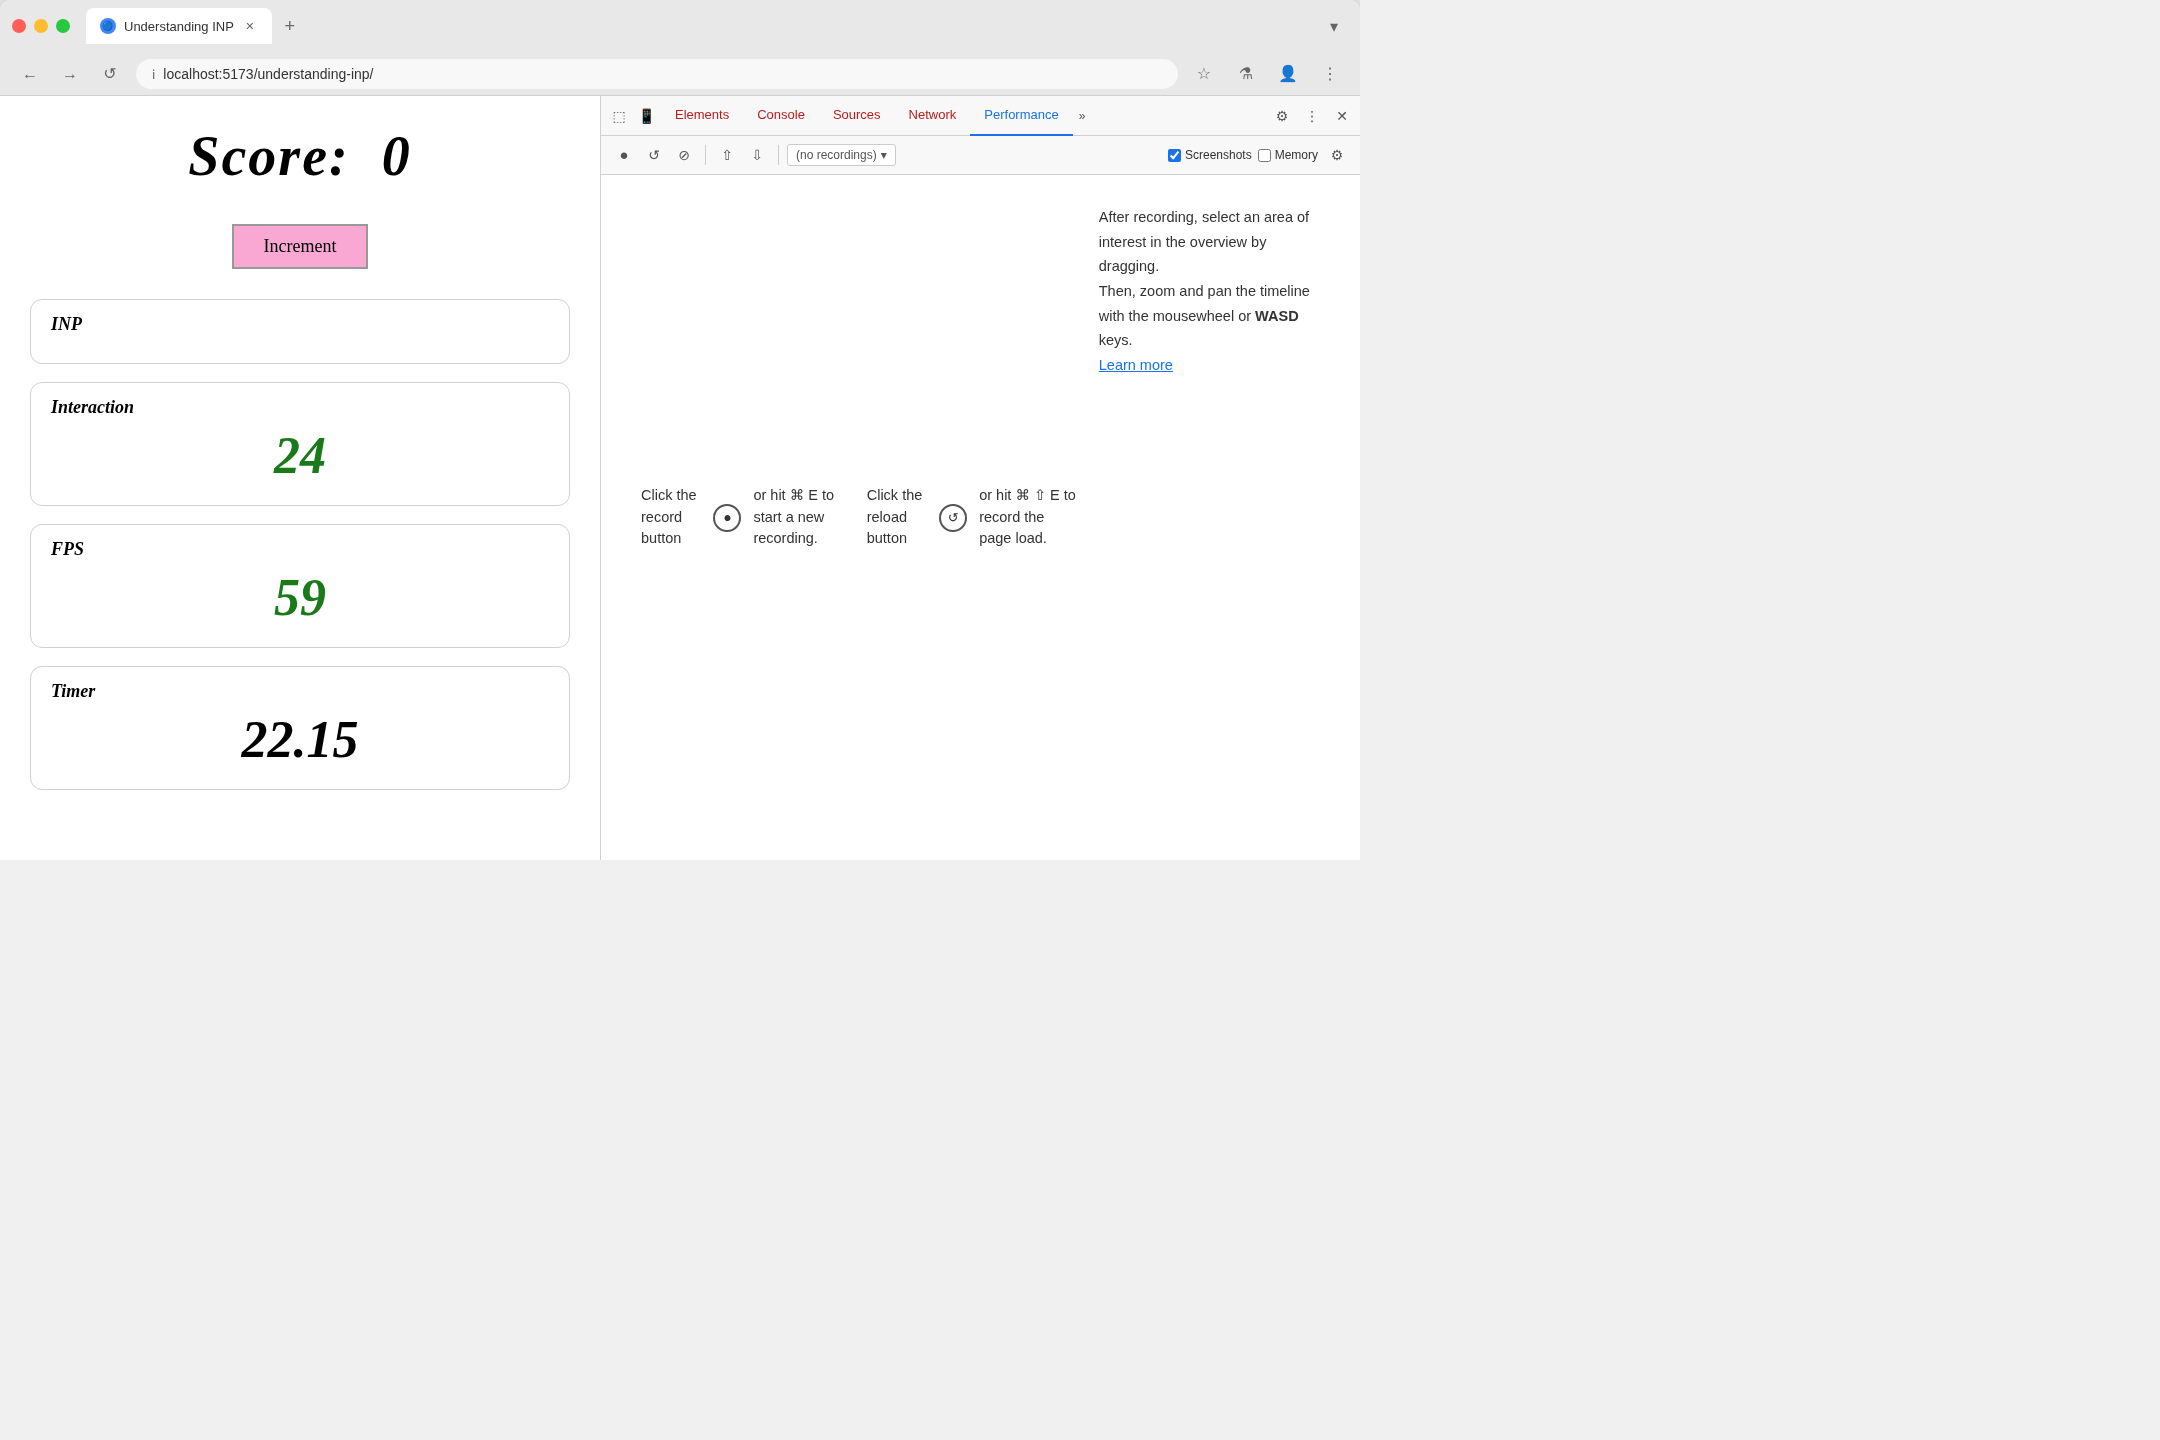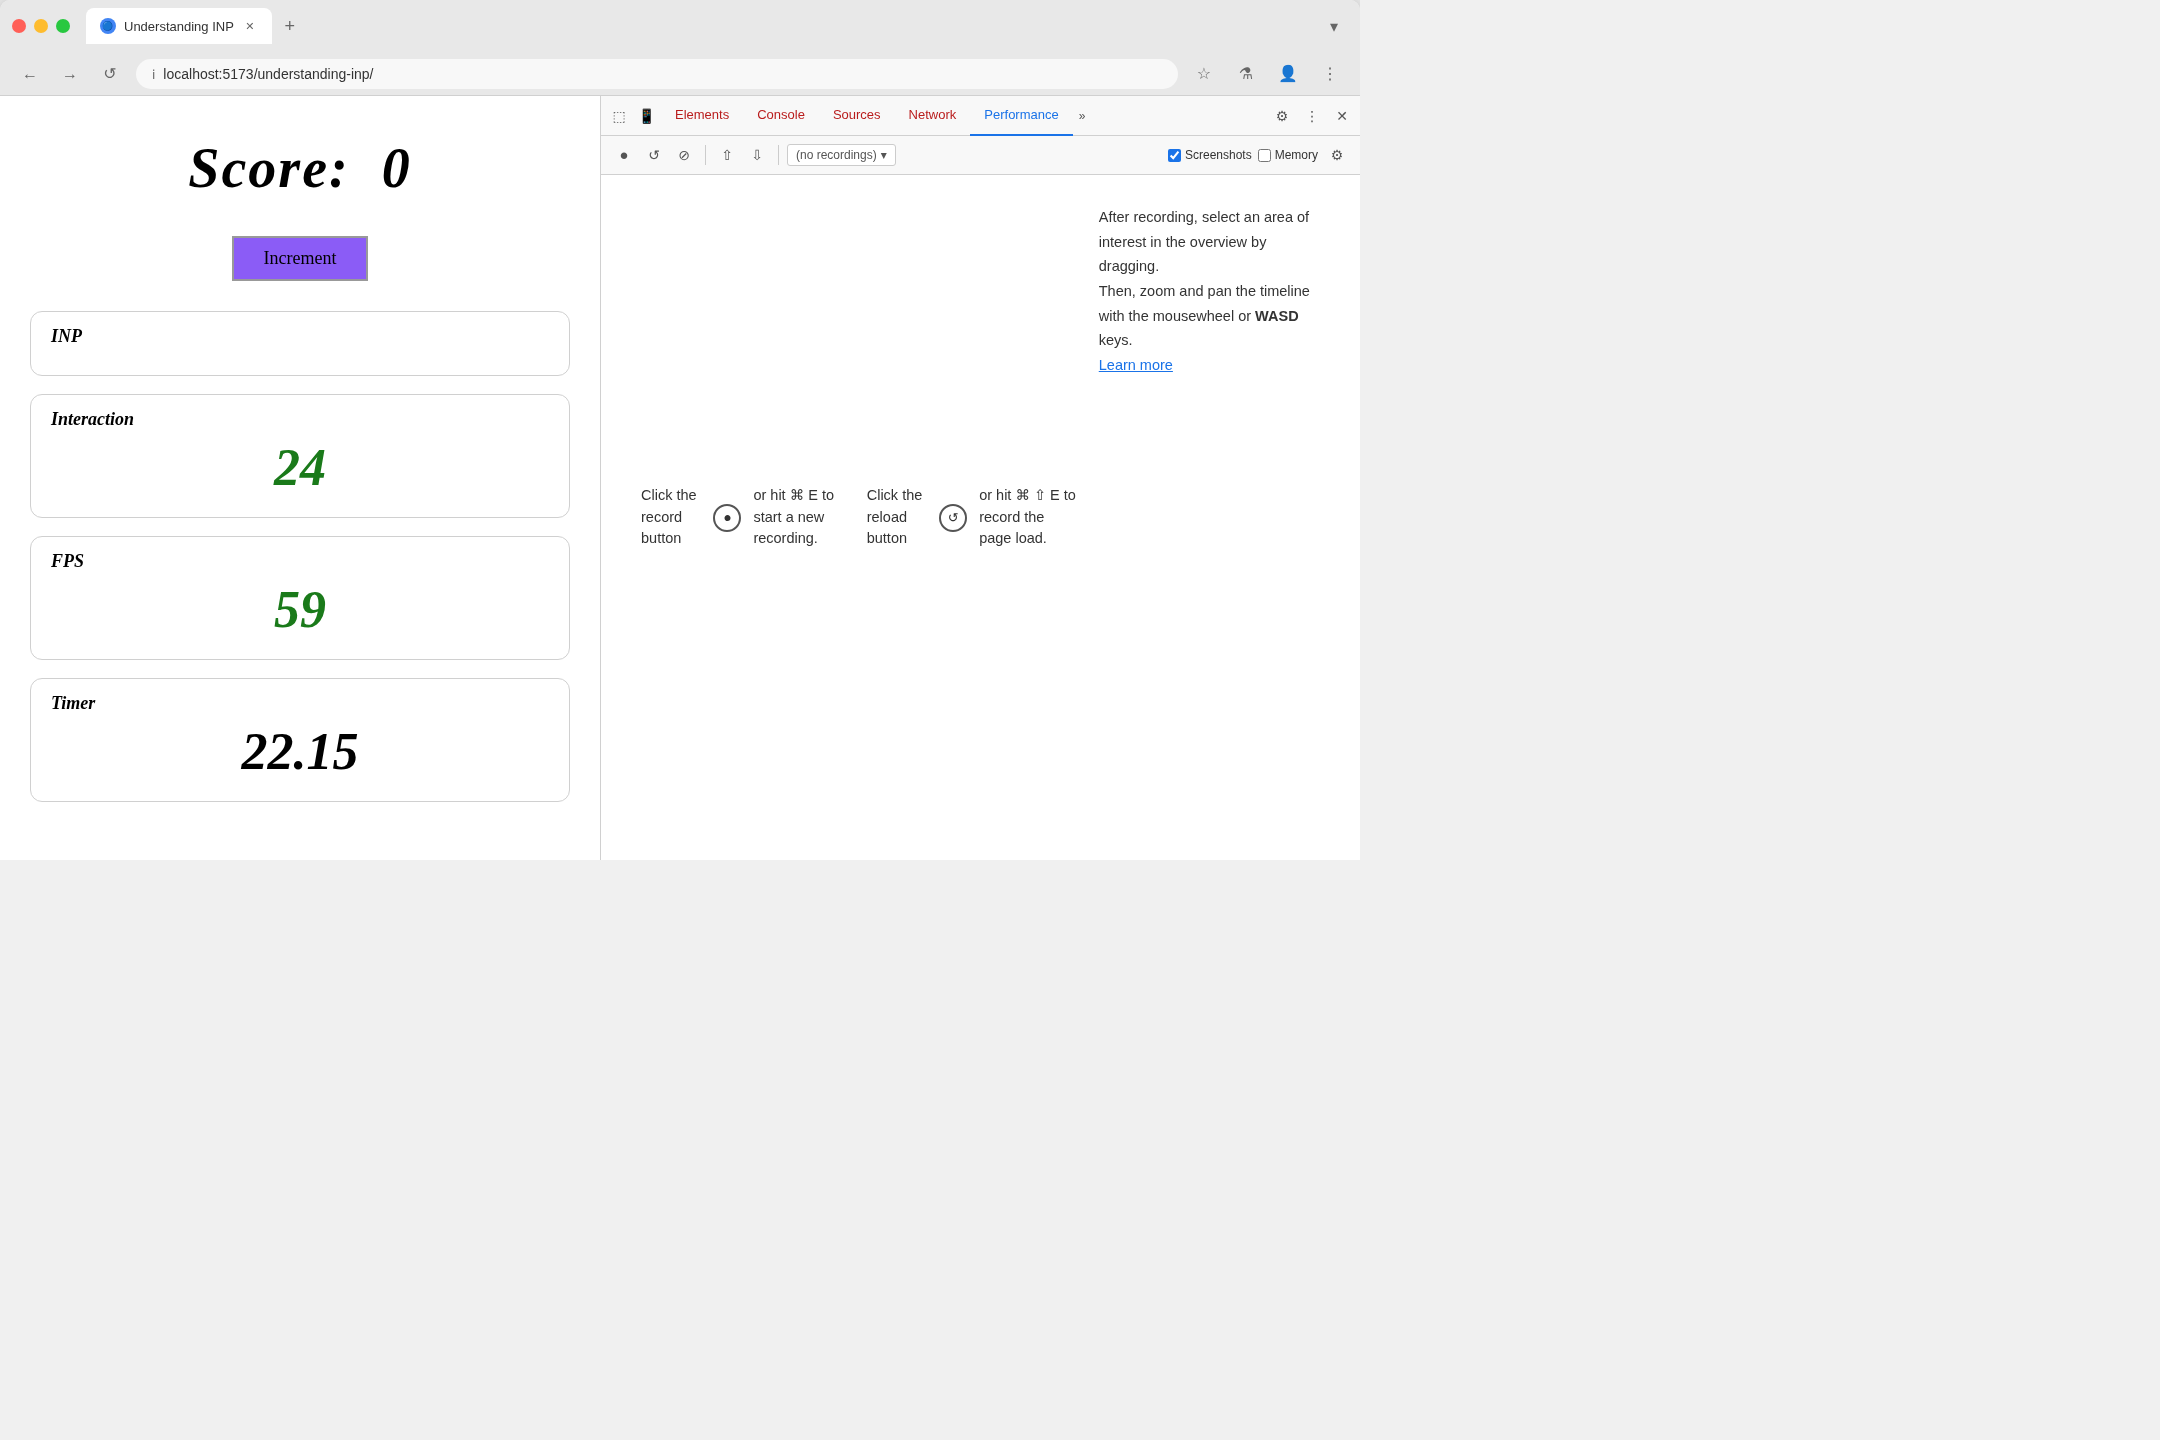--- a/index.html
+++ b/index.html
@@ -173,21 +173,21 @@
     .main-area {
       display: flex;
       flex: 1;
       overflow: hidden;
     }
 
     
     .webpage {
       flex: 0 0 600px;
       background: #ffffff;
-      padding: 40px 30px;
+      padding: 28px 30px;
       overflow-y: auto;
     }
 
     .score-display {
       text-align: center;
       margin-bottom: 36px;
     }
 
     .score-title {
       font-family: Georgia, 'Times New Roman', serif;
@@ -196,21 +196,21 @@
       font-style: italic;
       color: #000;
       letter-spacing: 2px;
     }
 
     .increment-btn {
       display: block;
       margin: 0 auto;
       padding: 10px 30px;
       font-size: 18px;
-      background: #8b5cf6;
+      background: #f9a8d4;
       border: 2px solid #999;
       cursor: pointer;
       font-family: Georgia, serif;
     }
 
     .metric-card {
       border: 1.5px solid #d0d0d0;
       border-radius: 12px;
       padding: 14px 20px 20px;
       margin-bottom: 18px;

